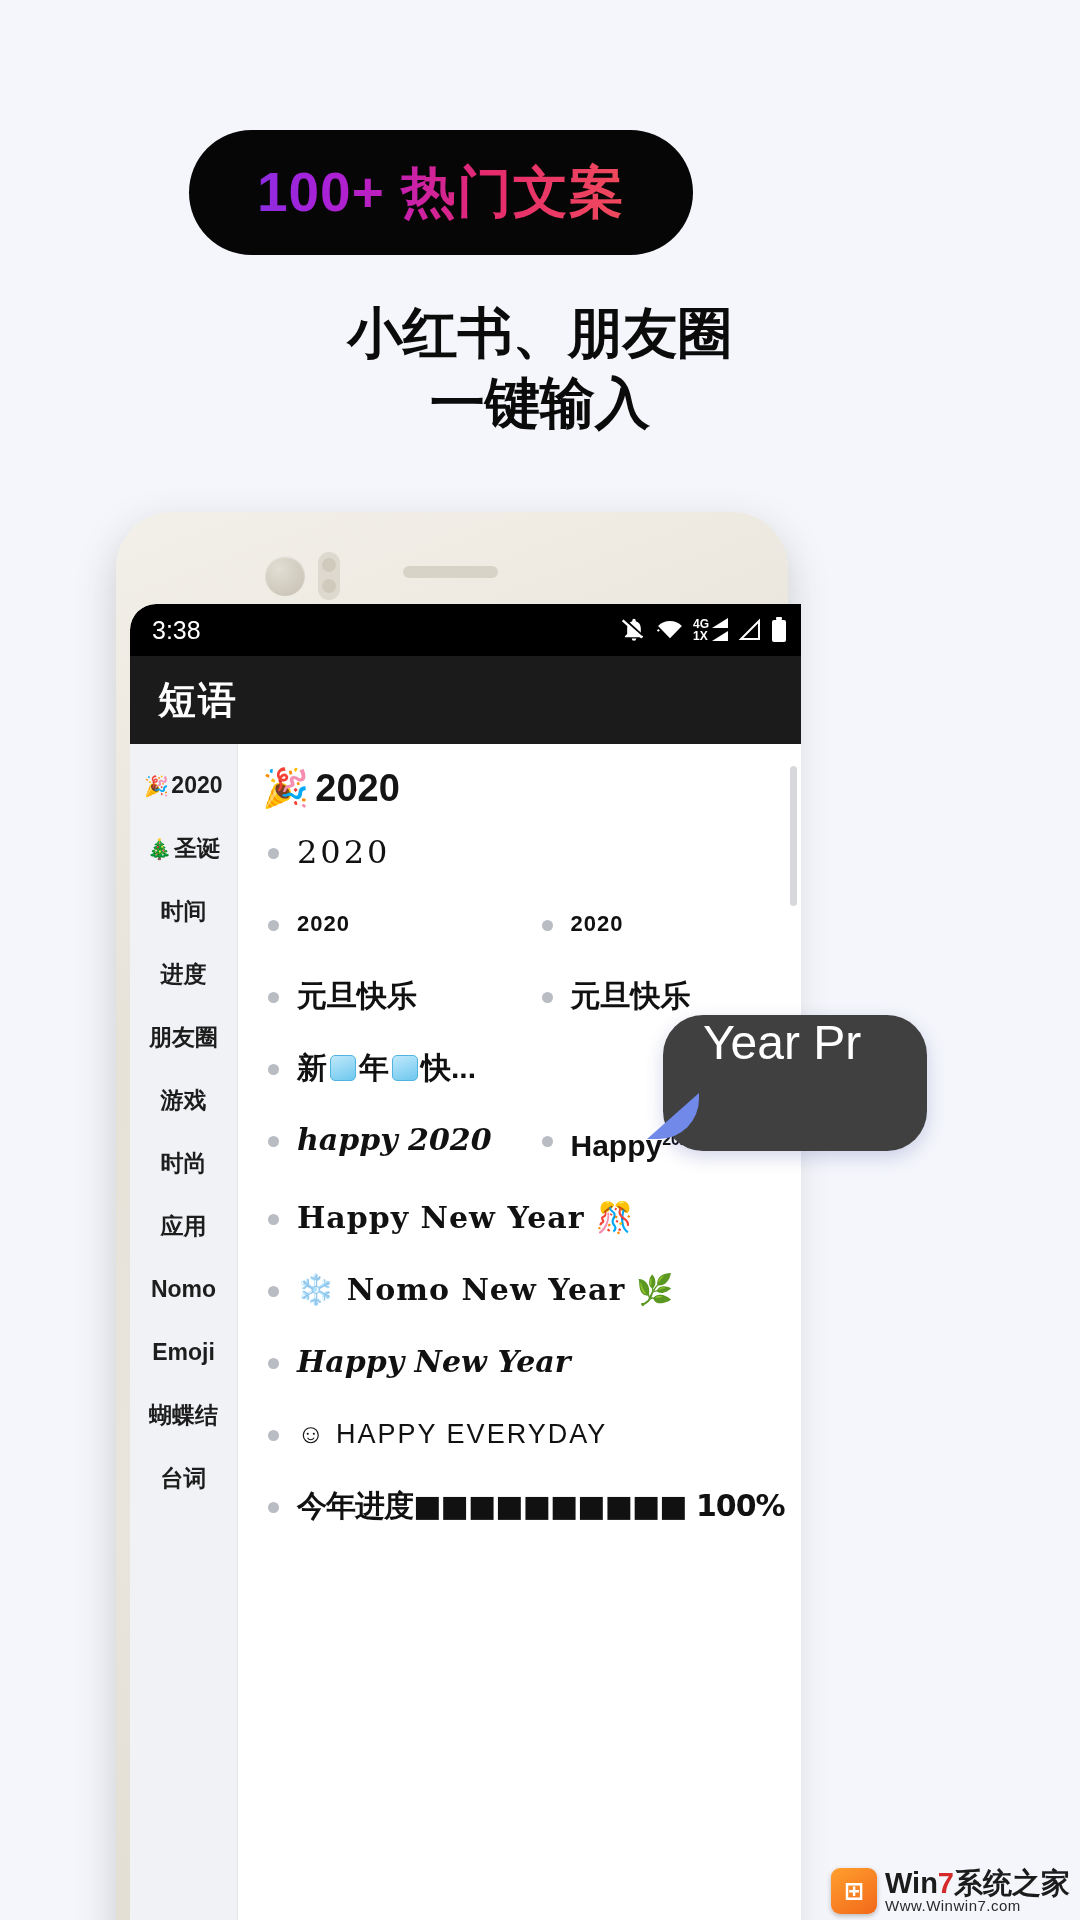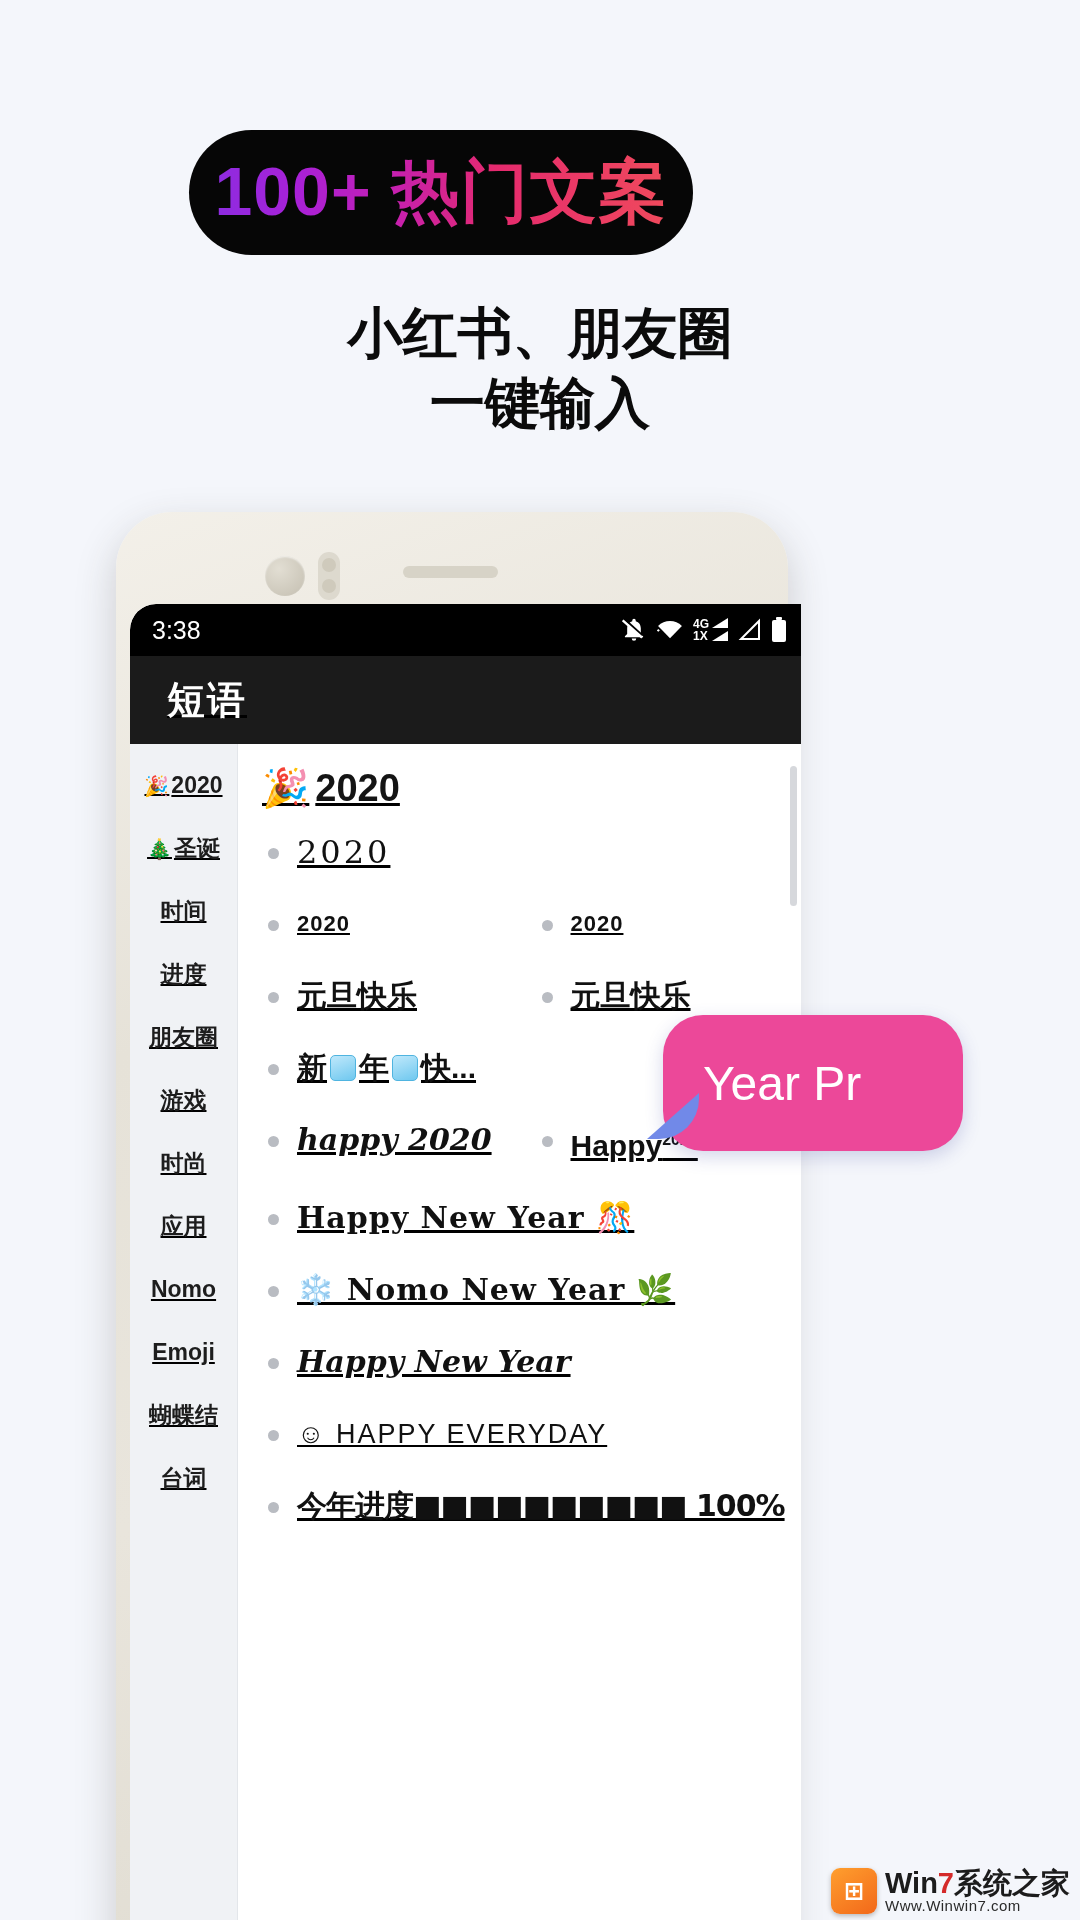--- a/index.html
+++ b/index.html
@@ -12,21 +12,21 @@
   #root { position:relative; width:1080px; height:1920px; background:#f4f6fb; }
 
   
   .promo-pill{
     position:absolute; left:189px; top:130px;
     width:504px; height:125px;
     background:#060606; border-radius:63px;
     display:flex; align-items:center; justify-content:center;
   }
   .promo-pill-text{
-    font-size:68px; font-weight:700; letter-spacing:1px;
+    font-size:55px; font-weight:700; letter-spacing:1px;
     background:linear-gradient(90deg,#8d2ce0 0%,#a821d8 18%,#c31fb4 38%,#e52a6e 62%,#f04a5c 100%);
     -webkit-background-clip:text; background-clip:text;
     color:transparent; -webkit-text-fill-color:transparent;
     white-space:nowrap;
   }
   .promo-sub{
     position:absolute; left:0; width:1080px; text-align:center;
     color:#0b0b0b; font-weight:700; font-size:55px; line-height:70px;
   }
   .promo-sub.l1{ top:298px; }
@@ -68,36 +68,35 @@
     position:absolute; left:403px; top:566px; width:95px; height:12px;
     border-radius:6px; background:#d7d3c7;
   }
 
   
   .screen{
     position:absolute; left:130px; top:604px;
     width:671px; height:1316px;
     background:#ffffff; overflow:hidden;
     border-top-left-radius:26px;
-    text-decoration:underline;
   }
   .statusbar{
     position:relative; height:52px; background:#000;
     display:flex; align-items:center; padding:0 14px 0 22px;
     border-top-left-radius:26px;
   }
   .clock{ color:#fff; font-size:25px; font-weight:400; }
   .status-icons{ margin-left:auto; display:flex; align-items:center; gap:9px; }
   .status-icons svg{ display:block; }
   .sig-stack{ display:flex; align-items:center; gap:2px; }
   .sig-label{ color:#fff; font-size:12px; font-weight:700; line-height:12px; text-align:left; }
 
   .appbar{
     height:88px; background:#1b1b1b;
-    display:flex; align-items:center; padding-left:37px;
+    display:flex; align-items:center; padding-left:28px;
   }
   .appbar-title{ color:#fff; font-size:38px; font-weight:700; letter-spacing:2px; }
 
   .body{ display:flex; height:1176px; background:#fff; position:relative; }
 
   
   .sidebar{
     width:108px; background:#f0f2f5; flex:none;
     padding-top:10px; overflow:hidden;
     border-right:1px solid #e3e6ea;
@@ -140,23 +139,23 @@
   .prog{ font-family:"DejaVu Sans",sans-serif; letter-spacing:-1px; }
 
   .scrollbar{
     position:absolute; right:4px; top:22px; width:7px; height:140px;
     background:#d6d8dc; border-radius:4px;
   }
 
   
   .bubble{
     position:absolute; left:663px; top:1015px;
-    width:300px; height:136px;
-    background:#ec4899; border-radius:40px;
-    display:flex; align-items:center; padding-left:40px;
+    width:264px; height:136px;
+    background:#404040; border-radius:40px;
+    display:flex; padding-left:40px;
     box-shadow:0 6px 18px rgba(60,70,160,.22);
   }
   .bubble:after{
     content:""; position:absolute; left:-16px; bottom:12px;
     width:52px; height:46px; background:#7189e8;
     border-bottom-right-radius:40px;
     clip-path:polygon(100% 0,100% 100%,0 100%);
   }
   .bubble-text{ color:#fff; font-size:48px; font-weight:400; white-space:nowrap; }
 

